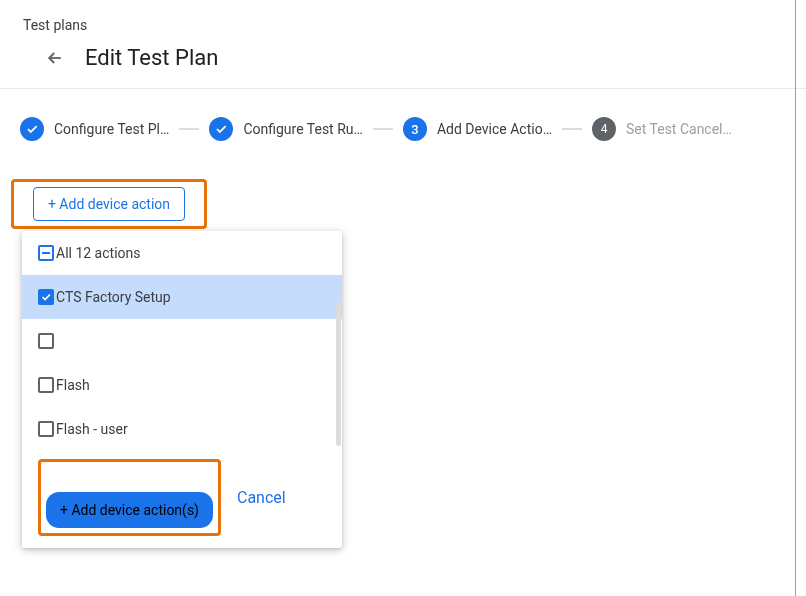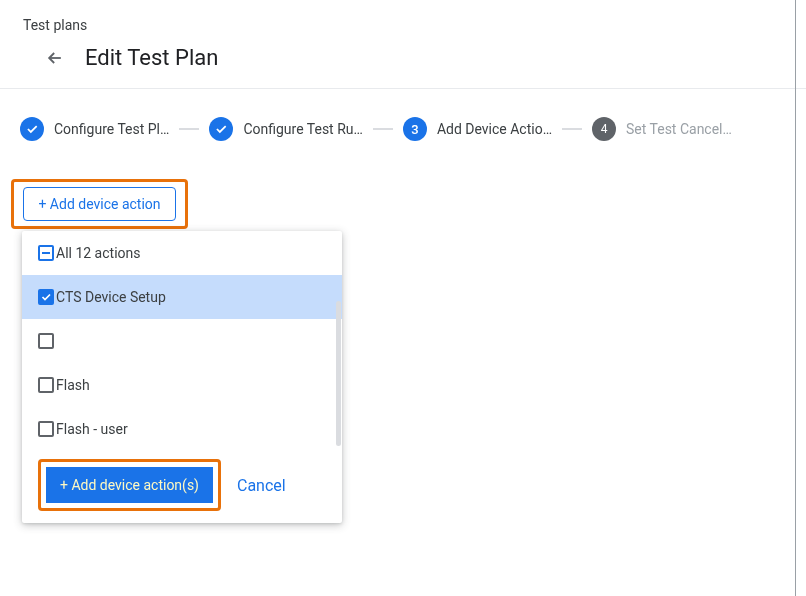--- a/index.html
+++ b/index.html
@@ -85,21 +85,21 @@
       flex-shrink: 0;
     }
     .highlight-box {
       border: 3px solid #e8710a;
       border-radius: 4px;
       position: absolute;
     }
     .highlight-add-action {
       top: 179px;
       left: 11px;
-      width: 177px;
+      width: 196px;
       height: 50px;
       display: flex;
       align-items: center;
       justify-content: center;
     }
     .btn-outlined {
       border: 1px solid #1a73e8;
       color: #1a73e8;
       background: #fff;
       font-size: 14px;
@@ -172,27 +172,28 @@
       gap: 16px;
       padding: 8px 0 0 16px;
     }
     .highlight-confirm {
       position: static;
       padding: 5px;
       display: inline-flex;
     }
     .btn-filled {
       background: #1a73e8;
-      color: #fef9c3;
+      color: #000000;
       border: none;
       font-size: 14px;
       padding: 10px 14px;
-      border-radius: 0;
+      border-radius: 13px;
       cursor: pointer;
       font-family: inherit;
+      margin-top: 25px;
     }
     .btn-text {
       background: none;
       border: none;
       color: #1a73e8;
       font-size: 16px;
       cursor: pointer;
       font-family: inherit;
     }
   </style>
@@ -256,21 +257,21 @@
     <span class="checkbox indeterminate"></span>
     <span>All 12 actions</span>
   </div>
 
   <div class="option-row selected">
     <span class="checkbox checked">
       <svg viewBox="0 0 24 24" fill="none" stroke="#fff" stroke-width="3.5">
           <path d="M5 12l5 5L20 7"></path>
         </svg>
     </span>
-    <span>CTS Device Setup</span>
+    <span>CTS Factory Setup</span>
   </div>
 
 
   <div class="option-row">
     <span class="checkbox"></span>
   </div>
 
   <div class="option-row">
     <span class="checkbox"></span>
     <span>Flash</span>

